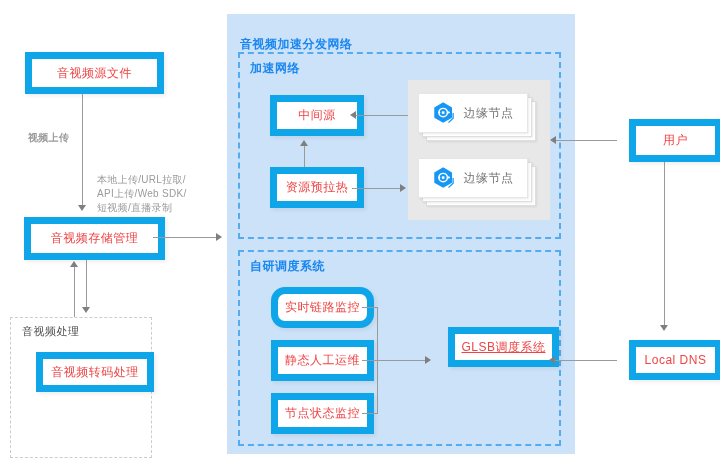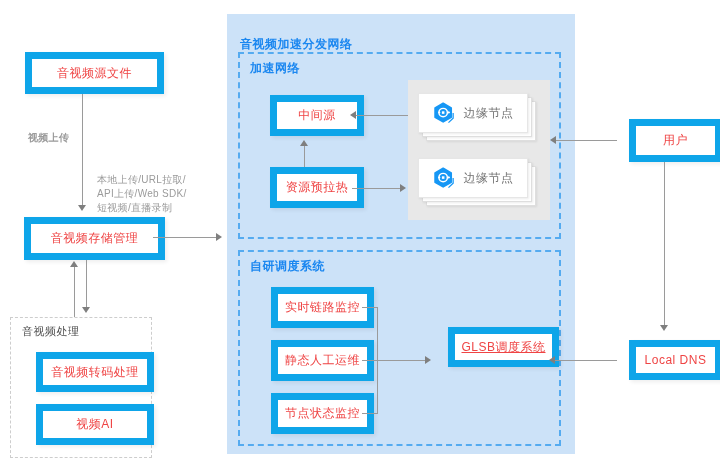--- a/index.html
+++ b/index.html
@@ -52,21 +52,20 @@
   <div class="ah r" style="left:216px;top:233px;"></div>
 
   <div class="ln" style="left:74px;top:267px;width:1px;height:50px;"></div>
   <div class="ah u" style="left:70px;top:261px;"></div>
   <div class="ln" style="left:86px;top:260px;width:1px;height:49px;"></div>
   <div class="ah d" style="left:82px;top:307px;"></div>
 
   <div class="dashgray" style="left:10px;top:317px;width:142px;height:141px;"></div>
   <div class="dklabel" style="left:22px;top:324px;">音视频处理</div>
   <div class="nbox" style="left:24px;top:352px;width:118px;height:40px;">音视频转码处理</div>
-  <div class="nbox" style="left:24px;top:404px;width:118px;height:41px;">视频AI</div>
 
   <div class="bluezone"></div>
   <div class="blabel" style="left:240px;top:20px;margin-top:16px;">音视频加速分发网络</div>
 
   <div class="dashblue" style="left:238px;top:52px;width:323px;height:187px;"></div>
   <div class="blabel" style="left:250px;top:60px;">加速网络</div>
 
   <div class="nbox" style="left:258px;top:95px;width:94px;height:41px;">中间源</div>
   <div class="nbox" style="left:258px;top:167px;width:94px;height:41px;">资源预拉热</div>
 
@@ -109,21 +108,21 @@
         <rect x="17.6" y="11.2" width="2.2" height="2.2" fill="#ffffff" transform="rotate(45 18.7 12.3)"></rect>
         <path d="M23.8 13 V19.2 L18.3 24.4" fill="none" stroke="#1697f5" stroke-width="1.5"></path>
       </svg>
     </span>
     <span>边缘节点</span>
   </div>
 
   <div class="dashblue" style="left:238px;top:250px;width:323px;height:196px;"></div>
   <div class="blabel" style="left:250px;top:258px;">自研调度系统</div>
 
-  <div class="nbox" style="left:259px;top:287px;width:103px;height:41px;">实时链路监控</div>
+  <div class="nbox" style="left:259px;top:287px;width:103px;height:41px;border-radius:14px;">实时链路监控</div>
   <div class="nbox" style="left:259px;top:340px;width:103px;height:41px;">静态人工运维</div>
   <div class="nbox" style="left:259px;top:393px;width:103px;height:41px;font-family:Liberation Serif, serif;">节点状态监控</div>
 
   <div class="ln" style="left:362px;top:307px;width:15px;height:1px;"></div>
   <div class="ln" style="left:362px;top:413px;width:15px;height:1px;"></div>
   <div class="ln" style="left:377px;top:307px;width:1px;height:107px;"></div>
   <div class="ln" style="left:362px;top:360px;width:63px;height:1px;"></div>
   <div class="ah r" style="left:425px;top:356px;"></div>
 
   <div class="nbox" style="left:436px;top:327px;width:111px;height:40px;text-decoration:underline;">GLSB调度系统</div>

